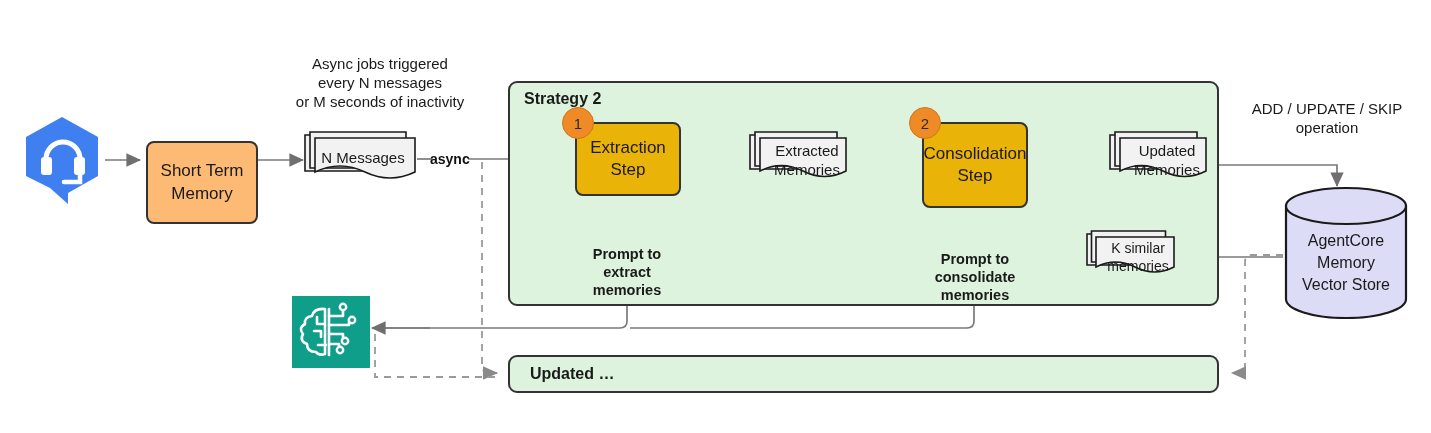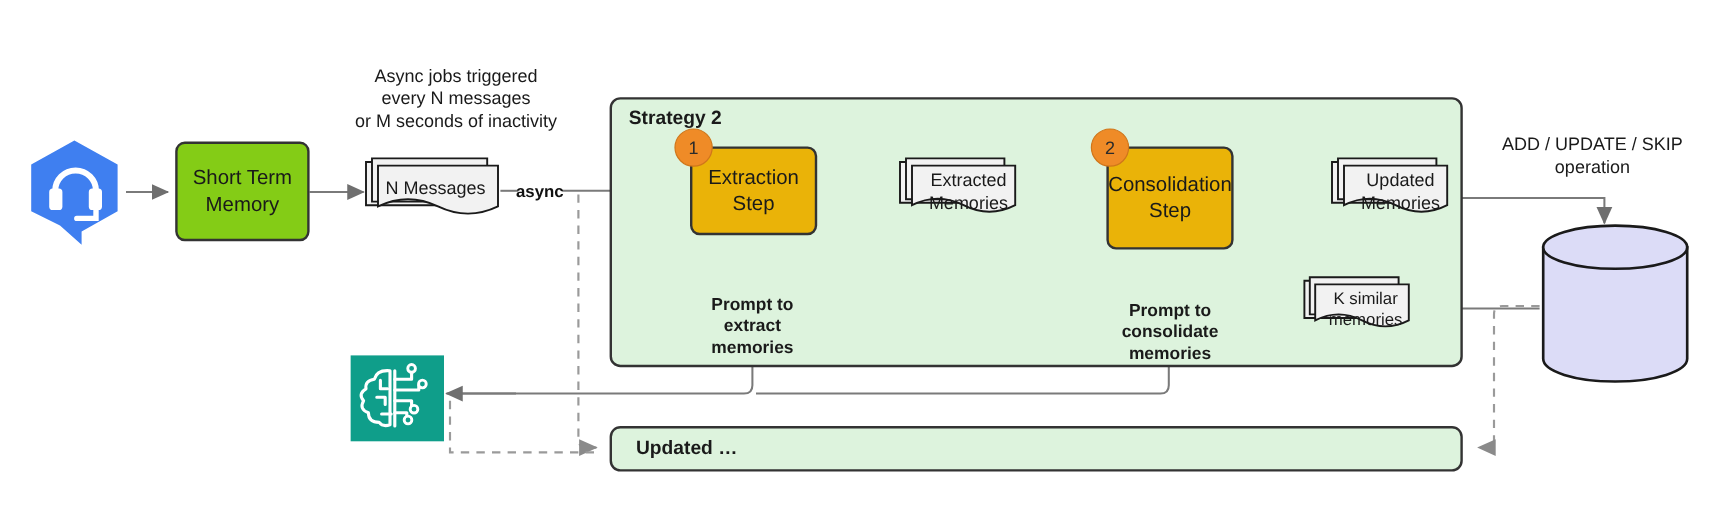--- a/index.html
+++ b/index.html
@@ -4,21 +4,21 @@
 <style>
   html,body{margin:0;padding:0;background:#ffffff;}
   body{width:1431px;height:433px;font-family:"Liberation Sans",sans-serif;color:#1a1a1a;}
   #canvas{position:relative;width:1431px;height:433px;overflow:hidden;}
   #wires{position:absolute;left:0;top:0;width:1431px;height:433px;}
   .node{position:absolute;box-sizing:border-box;}
   .lbl{position:absolute;text-align:center;line-height:1.25;white-space:pre-line;}
 
   .rbox{border:2.2px solid #333333;border-radius:8px;display:flex;align-items:center;
         justify-content:center;text-align:center;line-height:1.3;}
-  .stm{background:#84cc16;font-size:17px;}
+  .stm{background:#fdba74;font-size:17px;margin-top:23px;}
   .step{background:#eab308;font-size:17px;}
   .strategy-box{background:#ddf3dd;border:2.2px solid #333333;border-radius:9px;}
   .strategy-title{position:absolute;font-size:16px;font-weight:bold;color:#1a1a1a;}
 
   .badge{position:absolute;width:30px;height:30px;border-radius:50%;background:#ef8b27;
          border:1.6px solid #d0761a;color:#2b2b2b;font-size:15px;font-weight:normal;
          display:flex;align-items:center;justify-content:center;z-index:6;}
 
   .docstack{position:absolute;}
   .docstack svg{display:block;overflow:visible;}
@@ -169,28 +169,31 @@
       <g stroke="#1a1a1a" stroke-width="1.6" fill="#f2f2f2">
         <path d="M2 6 h74 v31 H2 z"></path>
         <path d="M6.5 3 h74 v31 H6.5 z"></path>
         <path d="M11 9 h78 v30 q-19.5 10 -39 0 q-19.5 -10 -39 0 z"></path>
       </g>
     </svg>
     <div class="doctext" style="top:12px;left:10px;right:0px;font-size:14px;">K similar
 memories</div>
   </div>
 
-  <div class="lbl note" style="left:1227px;top:112px;width:200px;">ADD / UPDATE / SKIP
+  <div class="lbl note" style="left:1227px;top:100px;width:200px;">ADD / UPDATE / SKIP
 operation</div>
 
   <div class="node" style="left:1283px;top:186px;width:126px;height:133px;">
     <svg width="126" height="133" viewBox="0 0 126 133" xmlns="http://www.w3.org/2000/svg">
       <path d="M3 20 v93 a60 19 0 0 0 120 0 V20 z" fill="#dcdcf7" stroke="#1a1a1a" stroke-width="2.2"></path>
       <ellipse cx="63" cy="20" rx="60" ry="18" fill="#dcdcf7" stroke="#1a1a1a" stroke-width="2.2"></ellipse>
     </svg>
+    <div class="cyltext" style="top:44px;">AgentCore
+Memory
+Vector Store</div>
   </div>
 
   <div class="node" style="left:292px;top:296px;width:78px;height:72px;">
     <svg width="78" height="72" viewBox="0 0 78 72" xmlns="http://www.w3.org/2000/svg">
       <rect x="0" y="0" width="78" height="72" fill="#0f9e8a"></rect>
       <g fill="none" stroke="#ffffff" stroke-width="2.6" stroke-linejoin="round" stroke-linecap="round">
         <path d="M33 13 q-11 -1 -13 7 q-8 1 -7 8 q-7 4 -2 10 q-4 7 4 10 q0 8 9 8 q3 4 9 2 z"></path>
         <path d="M25 21 l0 7 l6 0"></path>
         <path d="M22 35 l7 0 l0 6"></path>
         <path d="M26 49 l8 0"></path>

